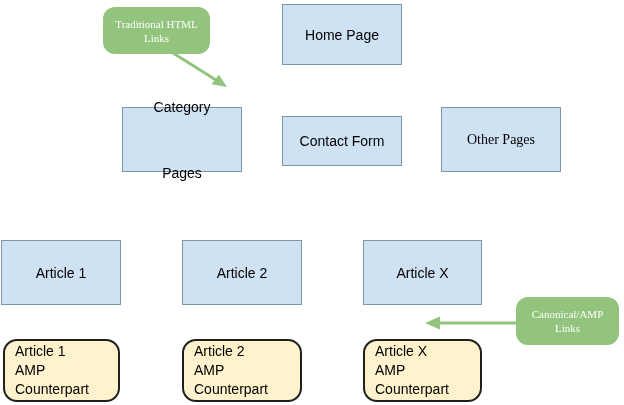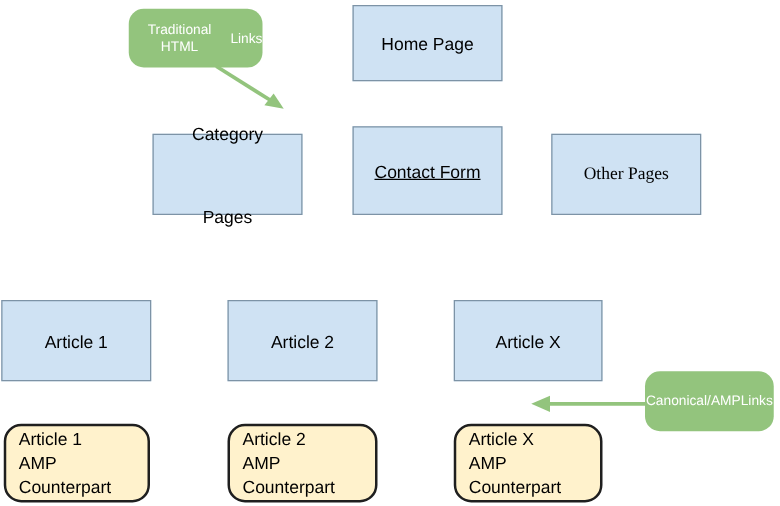--- a/index.html
+++ b/index.html
@@ -42,24 +42,25 @@
   }
   .callout {
     position: absolute;
     box-sizing: border-box;
     background: #93c47d;
     border-radius: 12px;
     color: #ffffff;
     font-size: 11px;
     line-height: 14px;
     display: flex;
-    flex-direction: row;
+    flex-direction: column;
     align-items: center;
     justify-content: center;
     text-align: center;
+    font-family: Liberation Serif, serif;
   }
   .line { display: block; }
   #arrow-overlay {
     position: absolute;
     left: 0; top: 0;
     width: 624px; height: 405px;
     pointer-events: none;
   }
 </style>
 </head>
@@ -69,21 +70,21 @@
 
   <div class="pagebox" style="left:282px; top:4px; width:120px; height:61px;">
     <span class="line">Home Page</span>
   </div>
 
   <div class="pagebox" style="left:122px; top:107px; width:120px; height:65px;gap:48px;">
     <span class="line">Category</span>
     <span class="line">Pages</span>
   </div>
 
-  <div class="pagebox" style="left:282px; top:101px; width:120px; height:71px;text-decoration:underline;">
+  <div class="pagebox" style="left:282px; top:116px; width:120px; height:50px;">
     <span class="line">Contact Form</span>
   </div>
 
   <div class="pagebox" style="left:441px; top:107px; width:120px; height:65px;font-family:Liberation Serif, serif;">
     <span class="line">Other Pages</span>
   </div>
 
   <div class="pagebox" style="left:1px; top:240px; width:120px; height:65px;">
     <span class="line">Article 1</span>
   </div>

